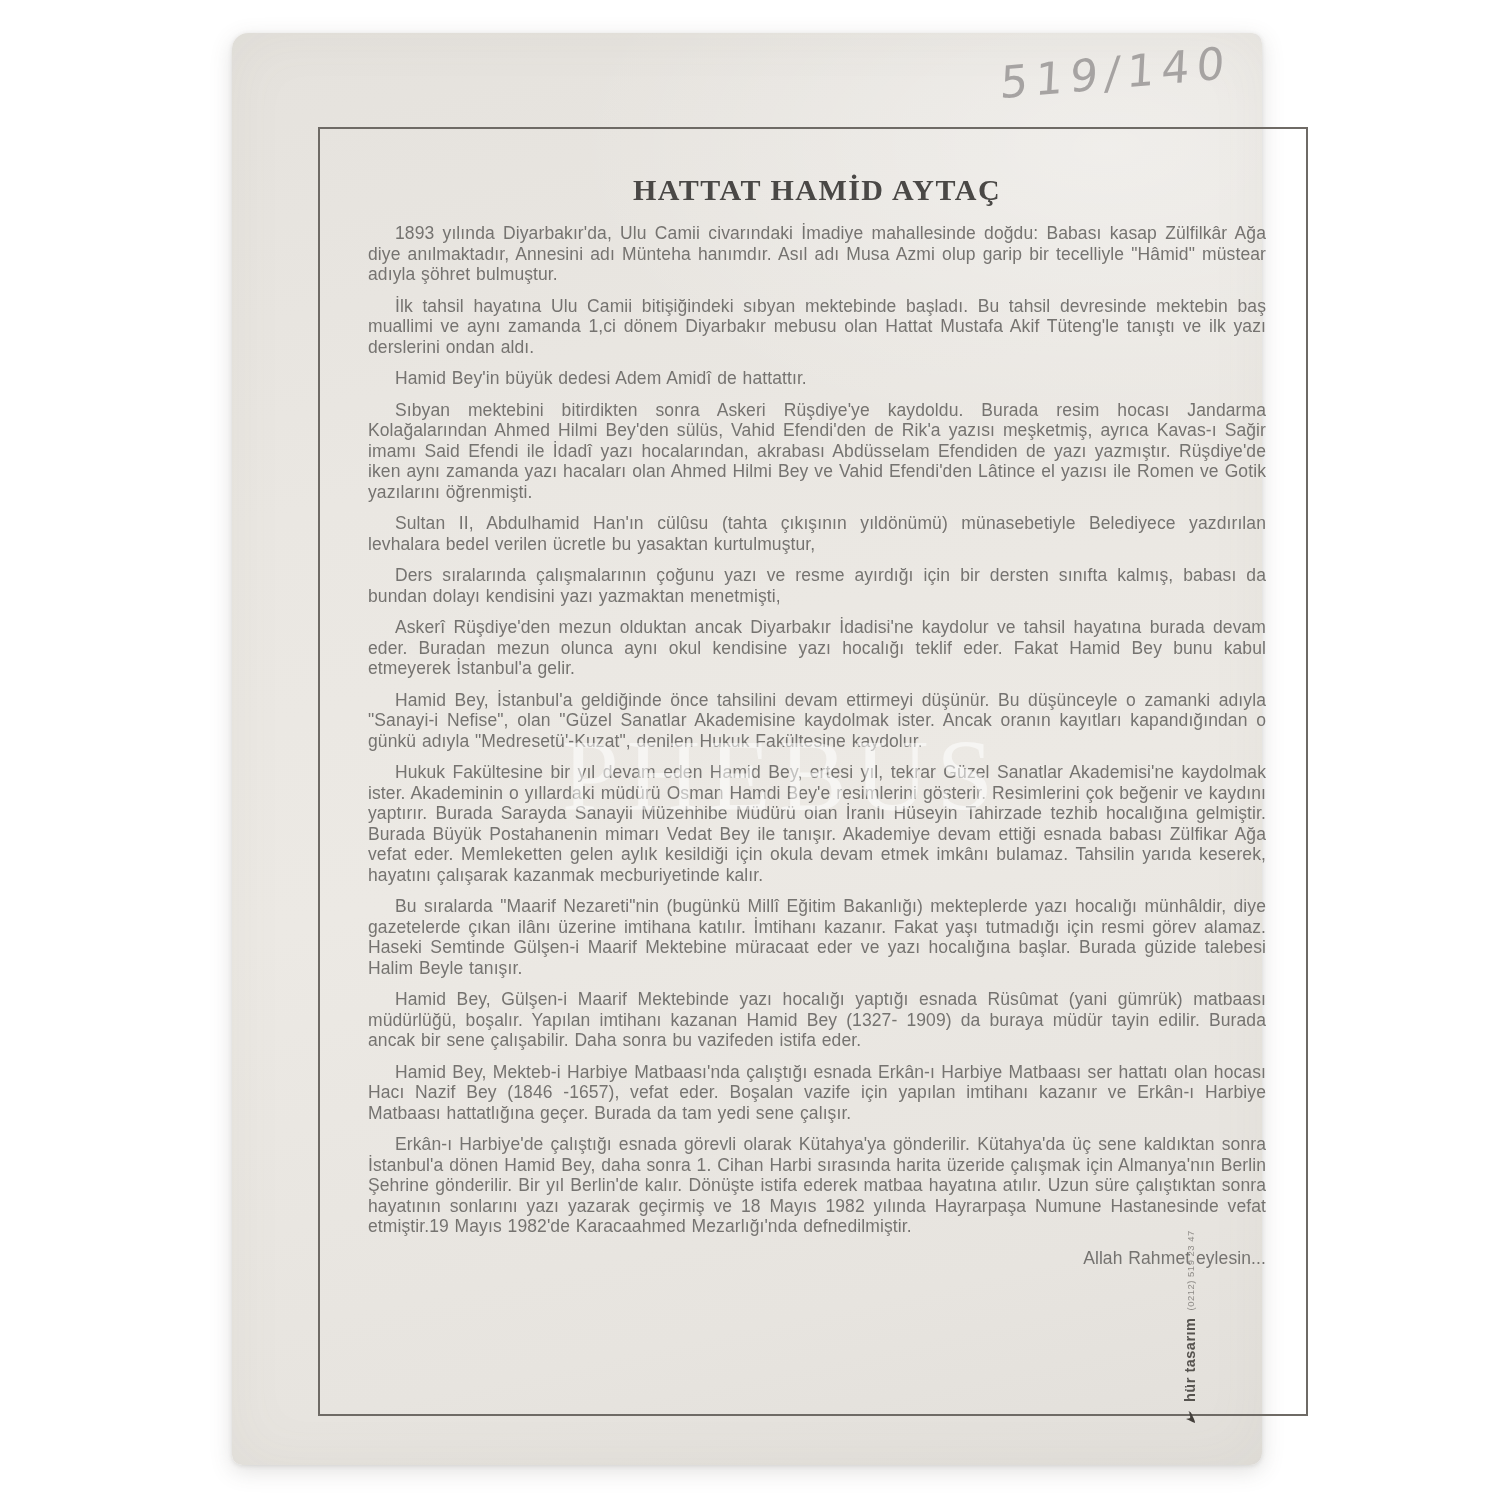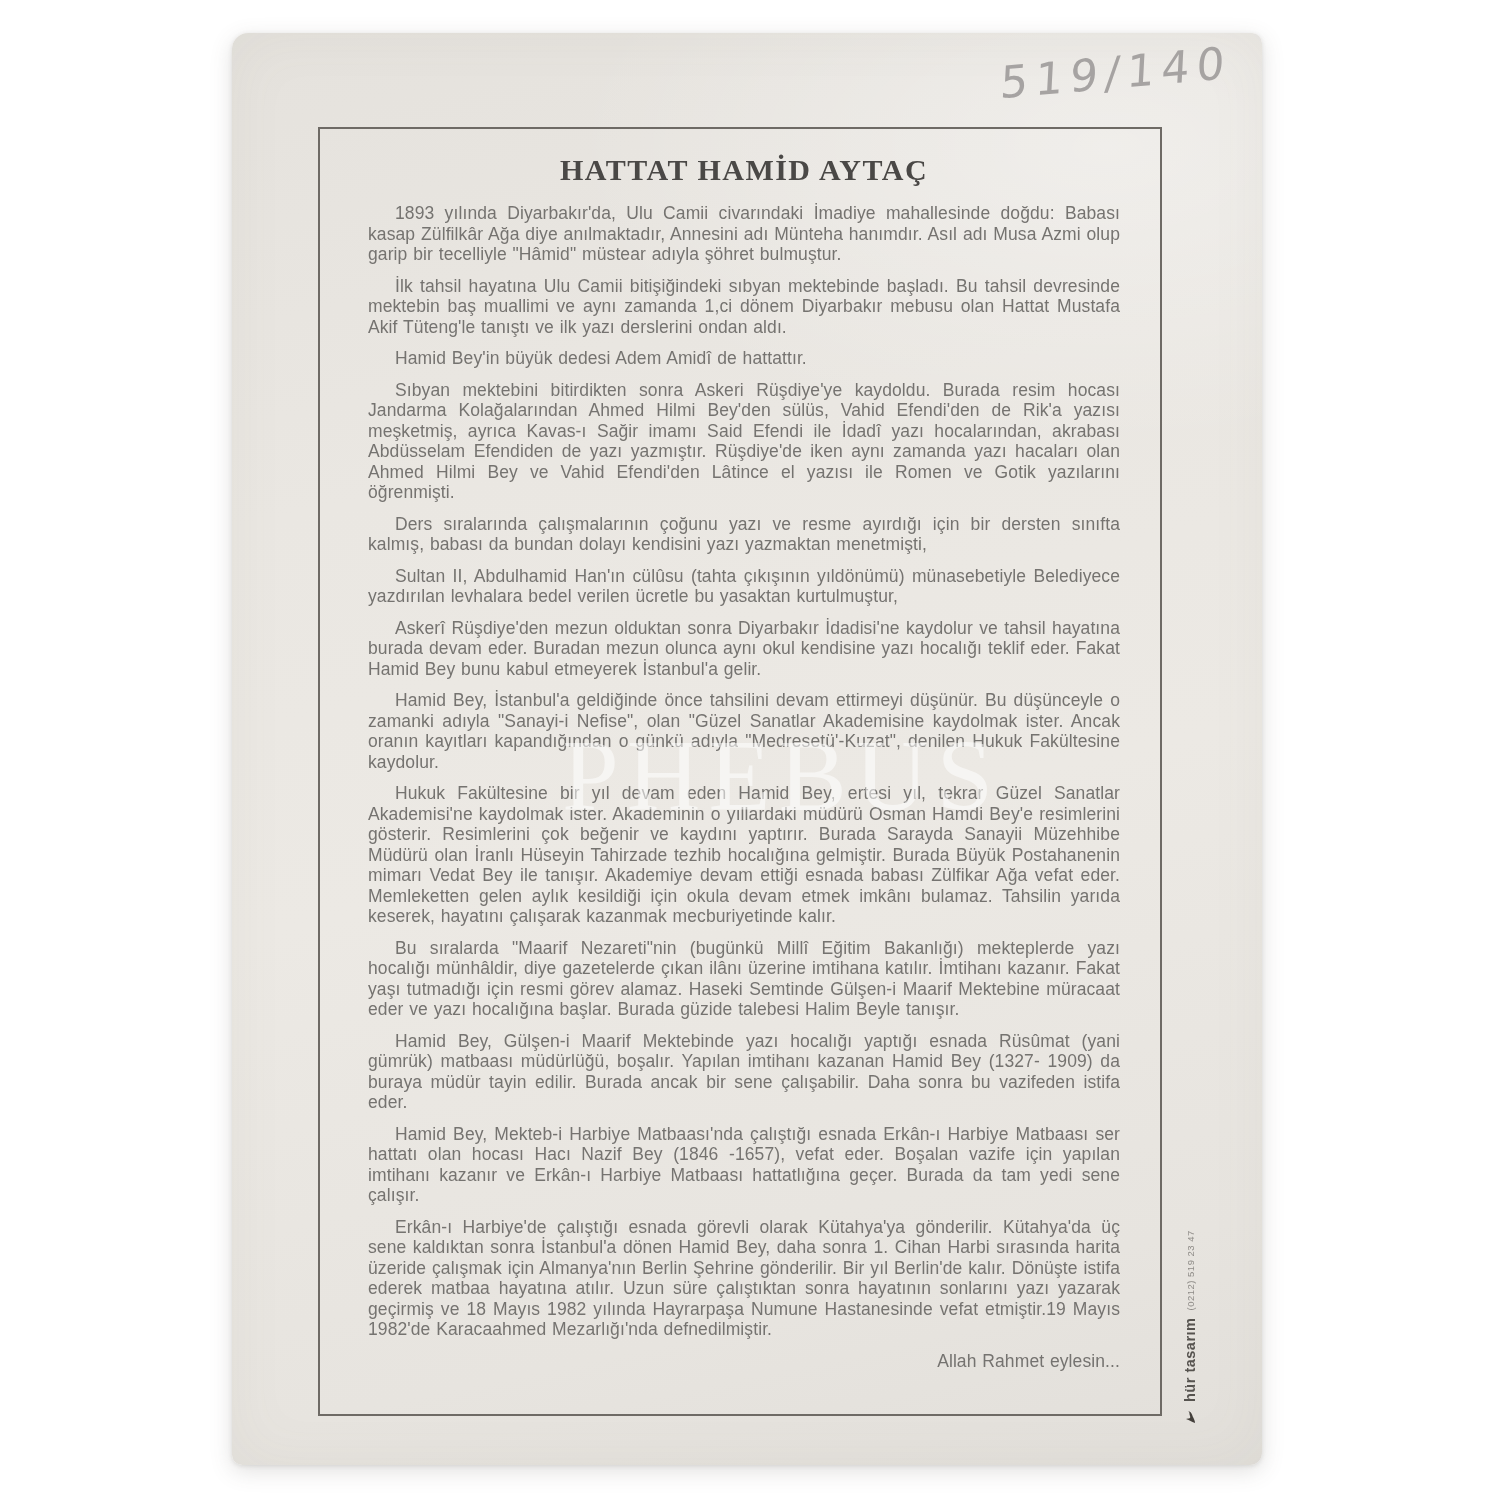--- a/index.html
+++ b/index.html
@@ -41,25 +41,25 @@
     font-family: "DejaVu Sans", sans-serif;
     letter-spacing: 7px;
     transform: rotate(-5deg) skewX(-8deg);
     white-space: nowrap;
   }
   
   .frame {
     position: absolute;
     left: 86px;
     top: 94px;
-    width: 844px;
+    width: 990px;
     height: 1289px;
     border: 2px solid #6e6a65;
     box-sizing: border-box;
-    padding: 20px 40px 0 48px;
+    padding: 40px 40px 0 48px;
   }
   .article-title {
     text-align: center;
     font-family: "Liberation Serif", serif;
     font-weight: bold;
     font-size: 30px;
     letter-spacing: 1.5px;
     color: #4a4846;
     margin: 4px 0 16px 0;
   }
@@ -127,23 +127,23 @@
 
     <div class="handwritten">519/140</div>
 
     <div class="frame">
       <div class="article">
         <h1 class="article-title">HATTAT HAMİD AYTAÇ</h1>
         <p>1893 yılında Diyarbakır'da, Ulu Camii civarındaki İmadiye mahallesinde doğdu: Babası kasap Zülfilkâr Ağa diye anılmaktadır, Annesini adı Münteha hanımdır.  Asıl adı Musa Azmi olup garip bir tecelliyle "Hâmid" müstear adıyla şöhret bulmuştur.</p>
         <p>İlk tahsil hayatına Ulu Camii bitişiğindeki sıbyan mektebinde başladı. Bu tahsil devresinde mektebin baş muallimi ve aynı zamanda 1,ci dönem Diyarbakır mebusu olan Hattat Mustafa Akif Tüteng'le tanıştı ve ilk yazı derslerini ondan aldı.</p>
         <p>Hamid Bey'in büyük dedesi Adem Amidî de hattattır.</p>
         <p>Sıbyan mektebini bitirdikten sonra Askeri Rüşdiye'ye kaydoldu. Burada resim hocası Jandarma Kolağalarından Ahmed Hilmi Bey'den sülüs, Vahid Efendi'den de Rik'a yazısı meşketmiş, ayrıca Kavas-ı Sağir imamı Said Efendi ile İdadî yazı hocalarından, akrabası Abdüsselam Efendiden de yazı yazmıştır. Rüşdiye'de iken aynı zamanda yazı hacaları olan Ahmed Hilmi Bey ve Vahid Efendi'den Lâtince el yazısı ile Romen ve Gotik yazılarını öğrenmişti.</p>
+        <p>Sultan II, Abdulhamid Han'ın cülûsu (tahta çıkışının yıldönümü) münasebetiyle Belediyece yazdırılan levhalara bedel verilen ücretle bu yasaktan kurtulmuştur,</p>
         <p>Ders sıralarında çalışmalarının çoğunu yazı ve resme ayırdığı için bir dersten sınıfta kalmış, babası da bundan dolayı kendisini yazı yazmaktan menetmişti,</p>
-        <p>Sultan II, Abdulhamid Han'ın cülûsu (tahta çıkışının yıldönümü) münasebetiyle Belediyece yazdırılan levhalara bedel verilen ücretle bu yasaktan kurtulmuştur,</p>
-        <p>Askerî Rüşdiye'den mezun olduktan sonra Diyarbakır İdadisi'ne kaydolur ve tahsil hayatına burada devam eder. Buradan mezun olunca aynı okul kendisine yazı hocalığı teklif eder. Fakat Hamid Bey bunu kabul etmeyerek İstanbul'a gelir.</p>
+        <p>Askerî Rüşdiye'den mezun olduktan ancak Diyarbakır İdadisi'ne kaydolur ve tahsil hayatına burada devam eder. Buradan mezun olunca aynı okul kendisine yazı hocalığı teklif eder. Fakat Hamid Bey bunu kabul etmeyerek İstanbul'a gelir.</p>
         <p>Hamid Bey, İstanbul'a geldiğinde önce tahsilini devam ettirmeyi düşünür. Bu düşünceyle o zamanki adıyla "Sanayi-i Nefise", olan "Güzel Sanatlar Akademisine kaydolmak ister. Ancak oranın kayıtları kapandığından o günkü adıyla  "Medresetü'-Kuzat", denilen Hukuk Fakültesine kaydolur.</p>
         <p>Hukuk Fakültesine bir yıl devam eden Hamid Bey, ertesi yıl, tekrar Güzel Sanatlar Akademisi'ne kaydolmak ister. Akademinin o yıllardaki müdürü Osman Hamdi Bey'e resimlerini gösterir. Resimlerini çok beğenir ve kaydını yaptırır. Burada Sarayda Sanayii Müzehhibe Müdürü olan İranlı Hüseyin Tahirzade tezhib hocalığına gelmiştir. Burada Büyük Postahanenin mimarı Vedat Bey ile tanışır. Akademiye devam ettiği esnada babası Zülfikar Ağa vefat eder. Memleketten gelen aylık kesildiği için okula devam etmek imkânı bulamaz. Tahsilin yarıda keserek, hayatını çalışarak kazanmak mecburiyetinde kalır.</p>
         <p>Bu sıralarda "Maarif Nezareti"nin (bugünkü Millî Eğitim Bakanlığı) mekteplerde yazı hocalığı münhâldir, diye gazetelerde çıkan ilânı üzerine imtihana katılır. İmtihanı kazanır. Fakat yaşı tutmadığı için resmi görev alamaz. Haseki Semtinde Gülşen-i Maarif Mektebine müracaat eder ve yazı hocalığına başlar. Burada güzide talebesi Halim Beyle tanışır.</p>
         <p>Hamid Bey, Gülşen-i Maarif Mektebinde yazı hocalığı yaptığı esnada Rüsûmat (yani gümrük) matbaası müdürlüğü, boşalır. Yapılan imtihanı kazanan Hamid Bey (1327- 1909) da buraya müdür tayin edilir. Burada ancak bir sene çalışabilir. Daha sonra bu vazifeden istifa eder.</p>
         <p>Hamid Bey, Mekteb-i Harbiye Matbaası'nda çalıştığı esnada Erkân-ı Harbiye Matbaası ser hattatı olan hocası Hacı Nazif Bey (1846 -1657), vefat eder. Boşalan vazife için yapılan imtihanı kazanır ve Erkân-ı Harbiye Matbaası hattatlığına geçer. Burada da tam yedi sene çalışır.</p>
         <p>Erkân-ı Harbiye'de çalıştığı esnada görevli olarak Kütahya'ya gönderilir. Kütahya'da üç sene kaldıktan sonra İstanbul'a dönen Hamid Bey, daha sonra 1. Cihan Harbi sırasında harita üzeride çalışmak için Almanya'nın Berlin Şehrine gönderilir. Bir yıl Berlin'de kalır. Dönüşte istifa ederek matbaa hayatına atılır. Uzun süre çalıştıktan sonra hayatının sonlarını yazı yazarak geçirmiş ve 18 Mayıs 1982 yılında Hayrarpaşa Numune Hastanesinde vefat etmiştir.19 Mayıs 1982'de Karacaahmed Mezarlığı'nda defnedilmiştir.</p>
         <p class="last">Allah Rahmet eylesin...</p>
       </div>
     </div>
 

